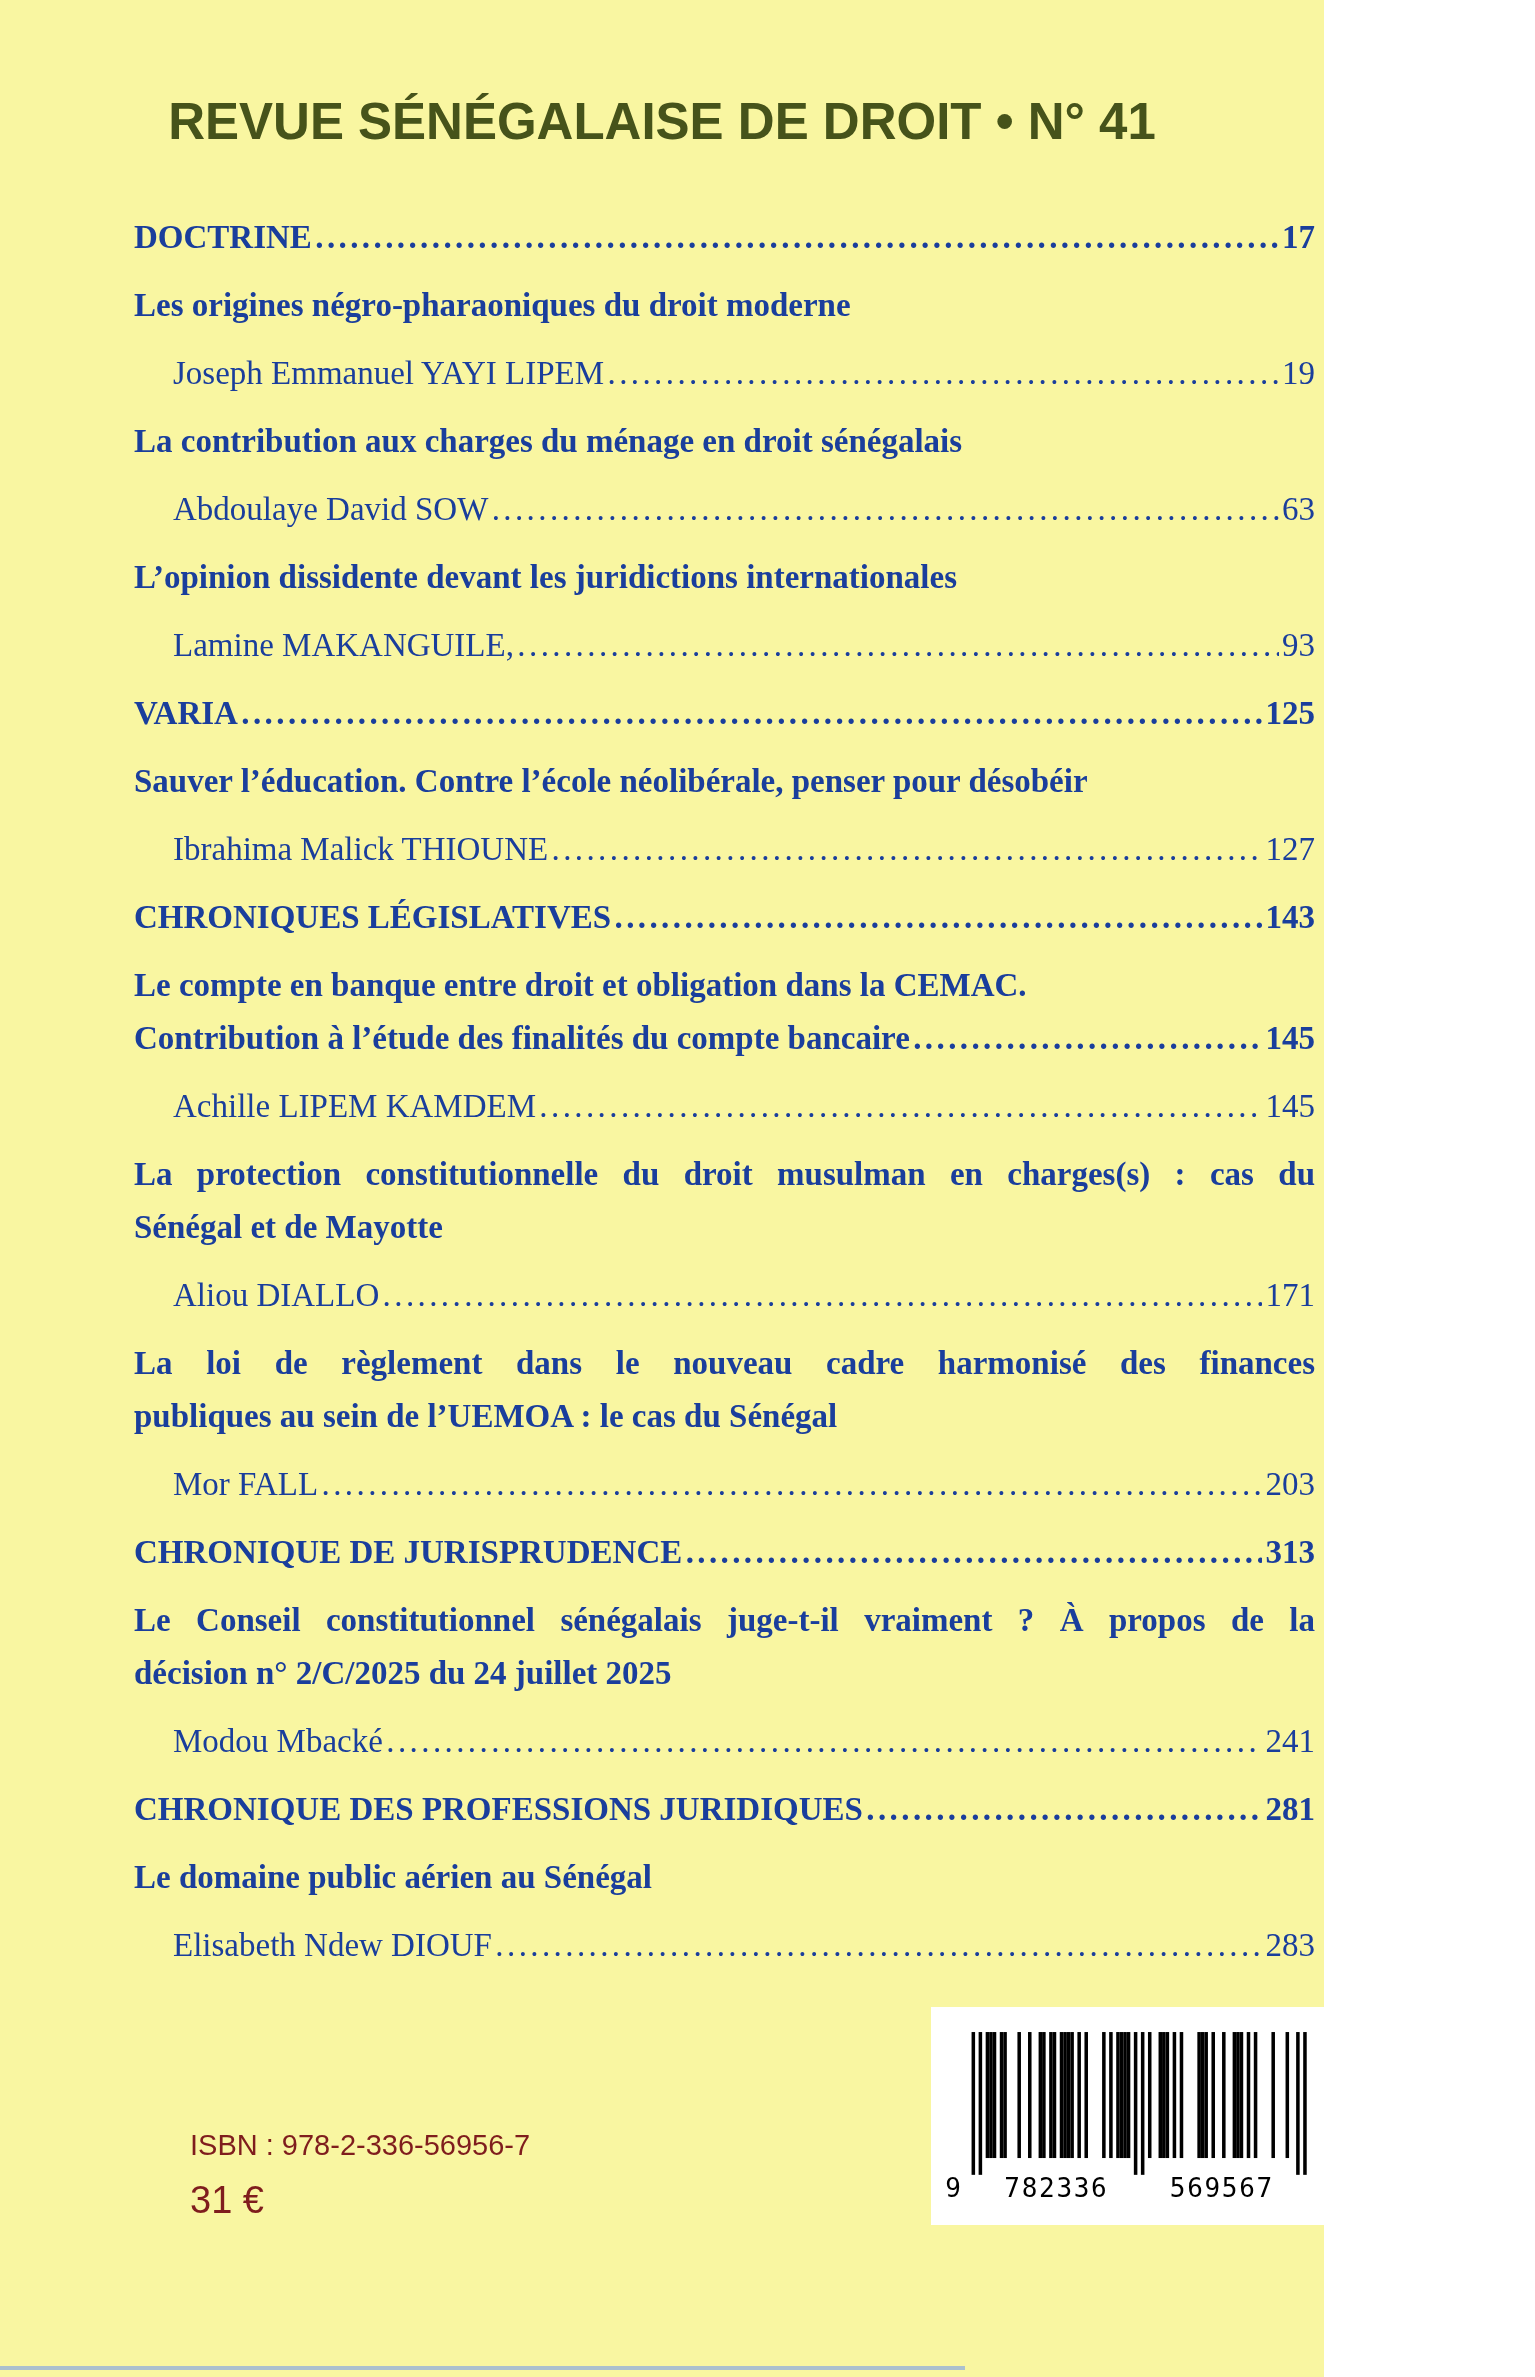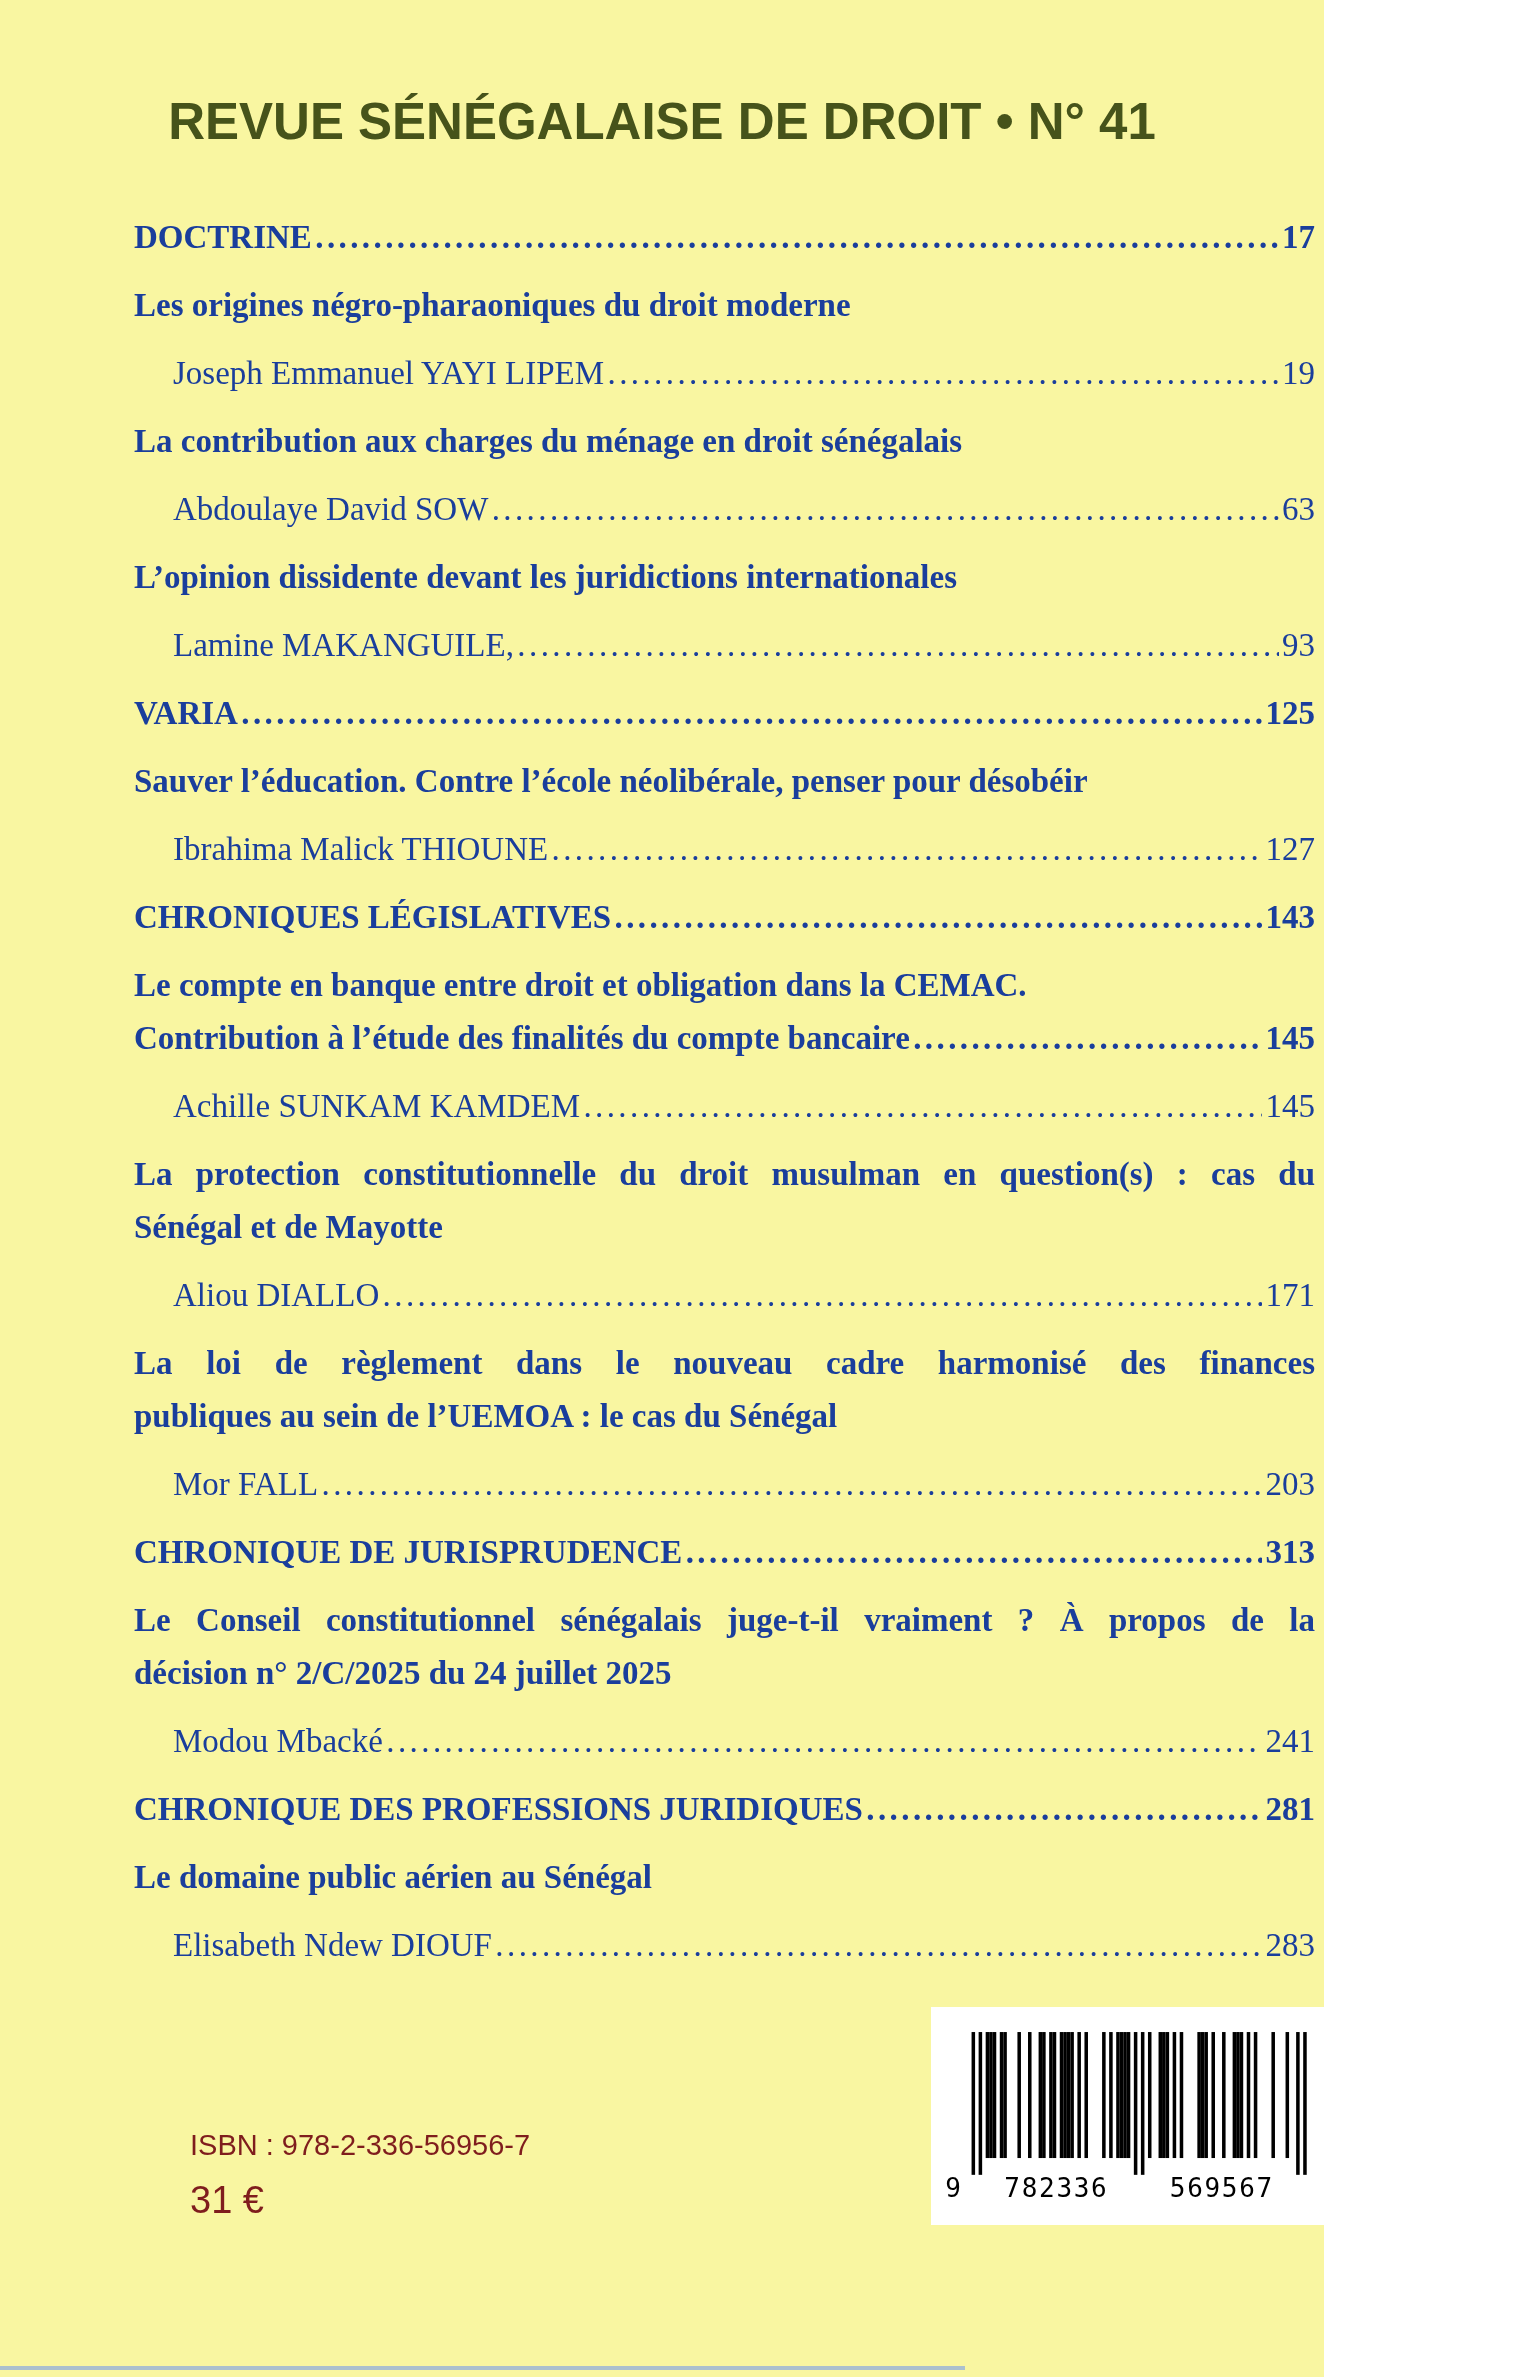--- a/index.html
+++ b/index.html
@@ -132,27 +132,27 @@
       <div class="toc-entry art">
         <div class="toc-line">Le compte en banque entre droit et obligation dans la CEMAC.</div>
         <div class="toc-line has-page">
           <span class="label">Contribution à l’étude des finalités du compte bancaire</span>
           <span class="leader"></span>
           <span class="pagenum">145</span>
         </div>
       </div>
       <div class="toc-entry auth">
         <div class="toc-line has-page">
-          <span class="label">Achille SUNKAM KAMDEM</span>
+          <span class="label">Achille LIPEM KAMDEM</span>
           <span class="leader"></span>
           <span class="pagenum">145</span>
         </div>
       </div>
       <div class="toc-entry art">
-        <div class="toc-line justify">La protection constitutionnelle du droit musulman en question(s) : cas du</div>
+        <div class="toc-line justify">La protection constitutionnelle du droit musulman en charges(s) : cas du</div>
         <div class="toc-line">Sénégal et de Mayotte</div>
       </div>
       <div class="toc-entry auth">
         <div class="toc-line has-page">
           <span class="label">Aliou DIALLO</span>
           <span class="leader"></span>
           <span class="pagenum">171</span>
         </div>
       </div>
       <div class="toc-entry art">

